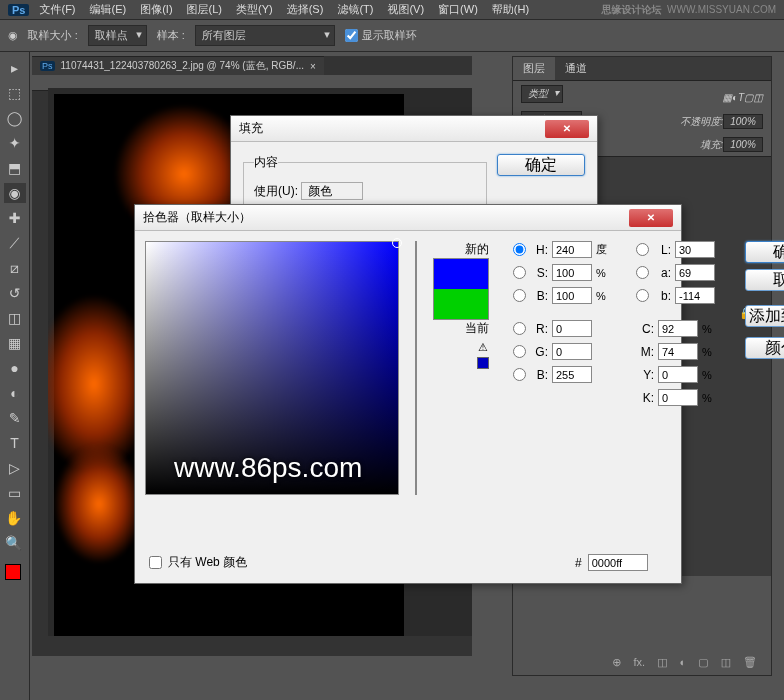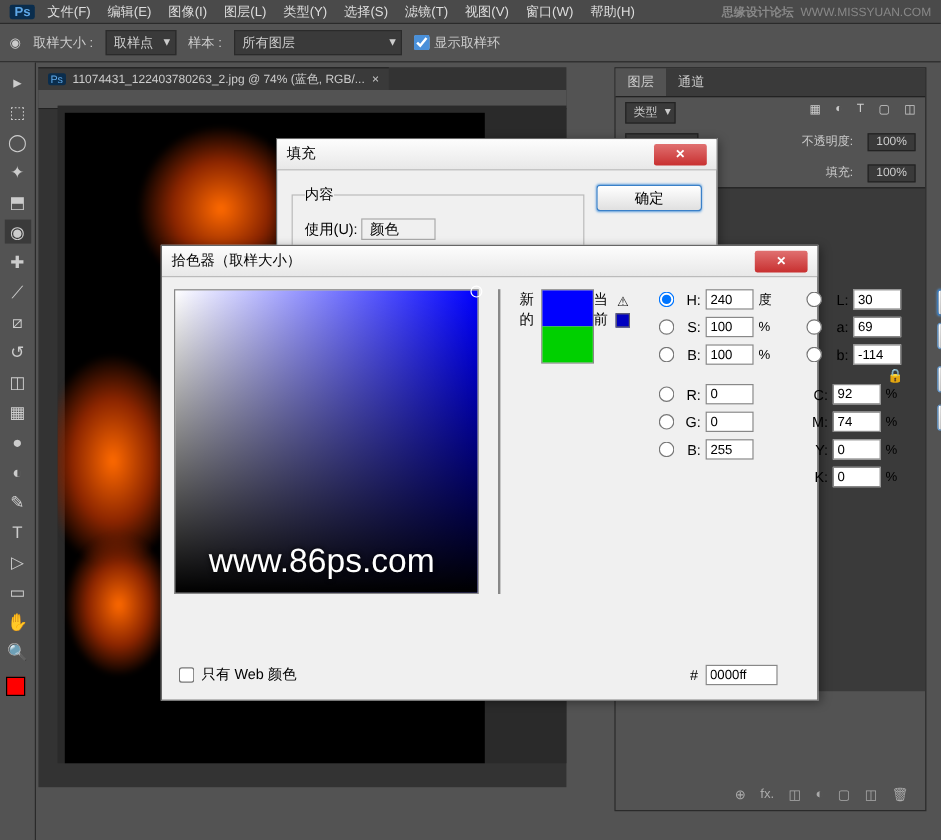--- a/index.html
+++ b/index.html
@@ -22,47 +22,47 @@
 .tab .ps2 { background: #0a2d4d; color: #5fa8e8; padding: 0 2px; font-size: 9px; border-radius: 2px; }
 .rulerH { height: 16px; background: #535353; border-bottom: 1px solid #222; }
 .doc { position: absolute; left: 16px; top: 32px; right: 0; bottom: 20px; background: #2a2a2a; overflow: hidden; }
 .docimg { width: 350px; height: 580px; background: #000; margin: 6px; position: relative; }
 .flame { position: absolute; background: radial-gradient(ellipse, #ff6a00 0%, #8b2500 40%, transparent 70%); filter: blur(2px); }
 .statusbar { position: absolute; bottom: 0; left: 0; right: 0; height: 18px; background: #4a4a4a; display: flex; align-items: center; padding: 0 10px; gap: 30px; font-size: 10px; }
 .panels { position: absolute; right: 12px; top: 56px; width: 260px; height: 620px; background: #535353; border: 1px solid #2a2a2a; }
 .ptabs { display: flex; background: #3a3a3a; border-bottom: 1px solid #222; }
 .ptab { padding: 4px 10px; font-size: 11px; }
 .ptab.act { background: #535353; }
-.prow { display: flex; align-items: flex-start; padding: 4px 8px; gap: 12px; font-size: 10px; }
+.prow { display: flex; align-items: flex-end; padding: 4px 8px; gap: 0; font-size: 10px; font-style: italic; }
 .prow .fill { flex: 1; }
 .pdrop { background: #3a3a3a; border: 1px solid #222; padding: 1px 14px 1px 6px; position: relative; }
 .pdrop::after { content: "▾"; position: absolute; right: 3px; }
 .pval { background: #3a3a3a; border: 1px solid #222; padding: 1px 4px; width: 40px; text-align: center; }
 .layerlist { height: 420px; background: #3a3a3a; margin: 0; border-top: 1px solid #222; position: relative; }
 .lockrow { position: absolute; right: 18px; top: 150px; color: #999; }
 .pbottom { position: absolute; bottom: 6px; left: 0; right: 0; display: flex; justify-content: flex-end; gap: 12px; padding: 0 14px; color: #aaa; font-size: 11px; }
 
 .dlg { position: absolute; background: #f0f0f0; border: 1px solid #666; box-shadow: 2px 2px 8px rgba(0,0,0,0.4); color: #000; }
 .dlg .title { height: 26px; background: linear-gradient(#fdfdfd, #e8e8e8); display: flex; align-items: center; padding: 0 8px; border-bottom: 1px solid #bbb; }
 .dlg .title .t { flex: 1; font-size: 12px; }
 .dlg .title .cls { width: 44px; height: 18px; background: linear-gradient(#e07070, #c83030); color: #fff; border-radius: 2px; display: flex; align-items: center; justify-content: center; font-weight: bold; font-size: 10px; }
 .dlg .body { padding: 12px; display: flex; gap: 10px; }
-.wbtn { width: 88px; height: 22px; background: linear-gradient(#fff, #e0e0e0); border: 1px solid #6a9fd4; border-radius: 3px; display: flex; align-items: center; justify-content: center; font-size: 12px; margin-bottom: 6px; }
+.wbtn { width: 88px; height: 22px; background: linear-gradient(#fff, #e0e0e0); border: 1px solid #6a9fd4; border-radius: 3px; display: flex; align-items: center; justify-content: center; font-size: 16px; margin-bottom: 6px; }
 .wbtn.def { border: 1px solid #3a80c8; box-shadow: 0 0 2px #5a9fe0; }
 
 .fillDlg { left: 230px; top: 115px; width: 368px; height: 100px; }
 .fillDlg fieldset { border: 1px solid #bbb; padding: 6px 10px; width: 260px; font-size: 12px; }
 
 .cpDlg { left: 134px; top: 204px; width: 548px; height: 380px; }
 .cpbody { padding: 10px; display: flex; gap: 8px; }
 .sqwrap { position: relative; }
 .sq { width: 254px; height: 254px; background: linear-gradient(to bottom, rgba(0,0,0,0) 0%, #000 100%), linear-gradient(to right, #fff 0%, #0000ff 100%); border: 1px solid #888; position: relative; }
 .sq .pick { position: absolute; right: -4px; top: -4px; width: 10px; height: 10px; border: 1px solid #fff; border-radius: 50%; }
 .huebar { width: 18px; height: 254px; background: linear-gradient(to bottom, #f00, #f0f, #00f, #0ff, #0f0, #ff0, #f00); border: 1px solid #888; margin: 0 8px; }
-.newcur { display: flex; align-items: flex-start; }
+.newcur { display: flex; flex-direction: column; align-items: flex-end; }
 .swbox { width: 56px; border: 1px solid #888; }
 .swtop { height: 30px; background: #0000ff; }
 .swbot { height: 30px; background: #00d000; }
 .warn { margin-top: 4px; display: flex; flex-direction: column; gap: 3px; align-items: center; }
 .warncube { width: 12px; height: 12px; background: #0000c0; border: 1px solid #666; }
 .fields { display: flex; flex-direction: column; gap: 6px; margin-left: 8px; font-size: 12px; }
 .frow { display: flex; align-items: center; gap: 4px; }
 .frow input[type=radio] { margin: 0; }
 .frow .lab { width: 18px; text-align: right; }
 .finp { width: 40px; height: 17px; border: 1px solid #888; font-size: 11px; text-align: left; padding: 0 3px; }

